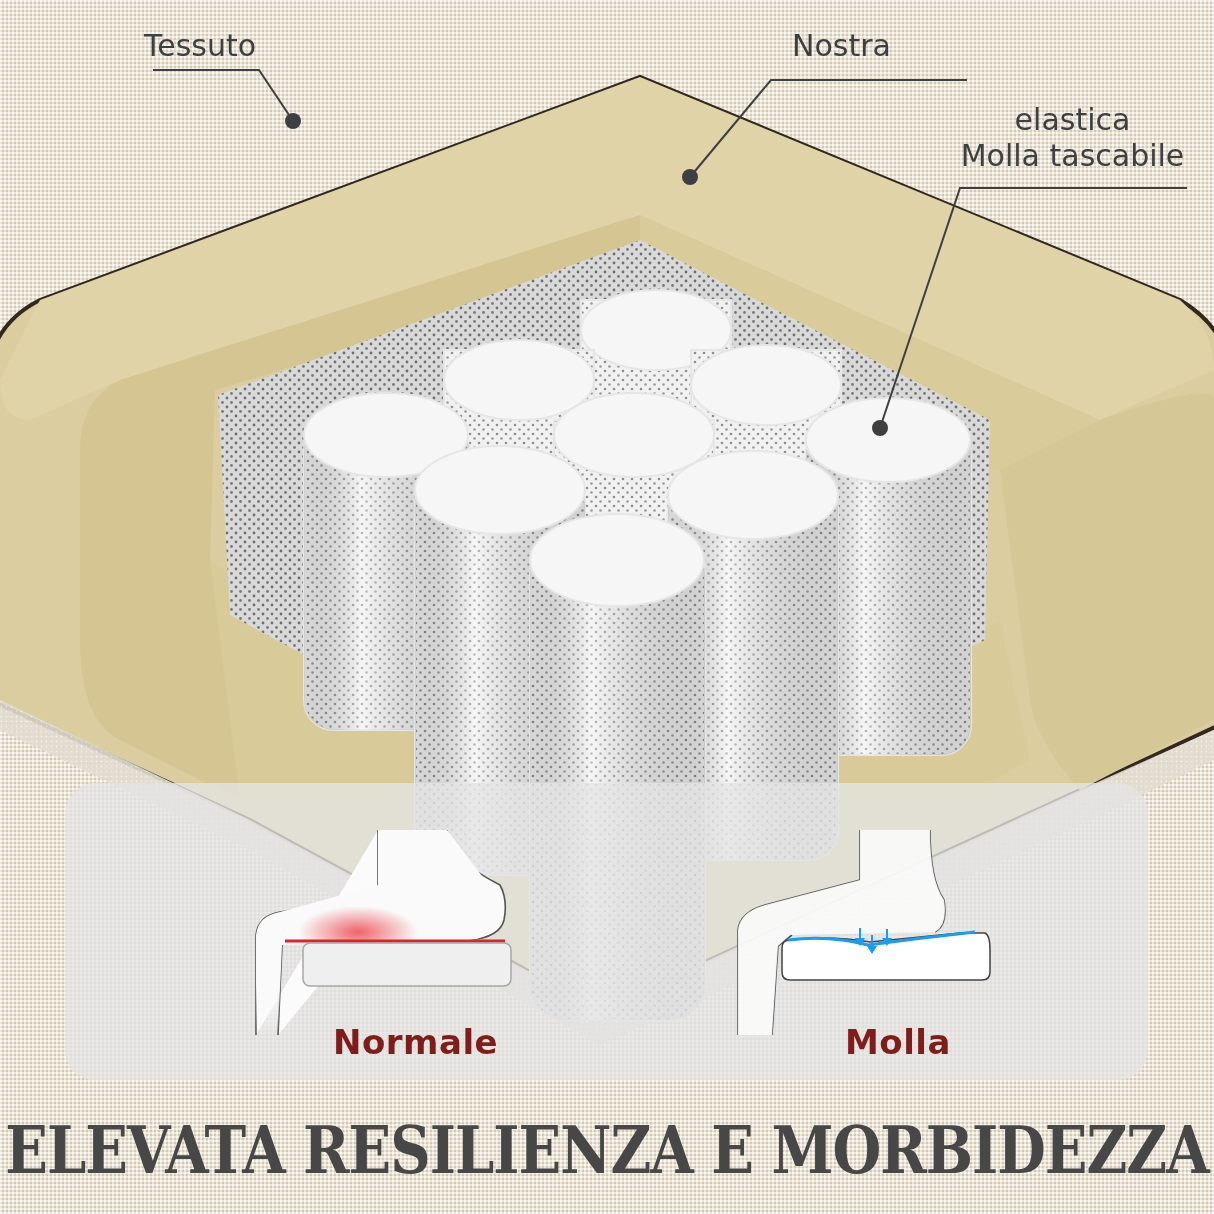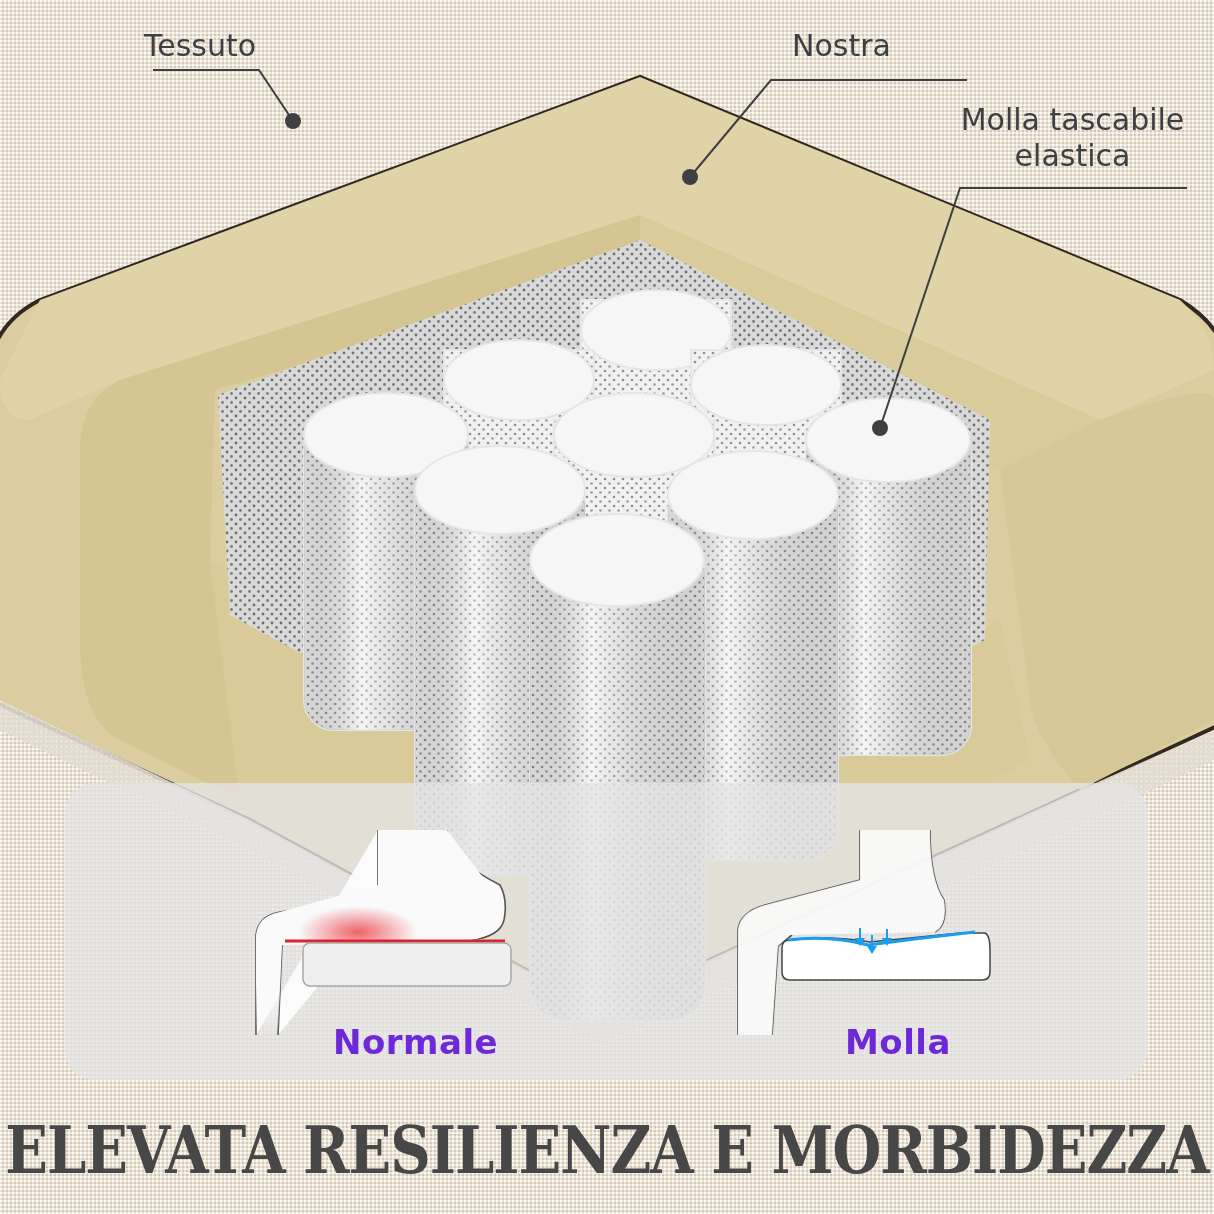--- a/index.html
+++ b/index.html
@@ -28,21 +28,21 @@
 
   .illustration { position: absolute; left: 0; top: 0; }
 
   .panel {
     position: absolute; left: 65px; top: 783px; width: 1083px; height: 297px;
     border-radius: 30px;
     background: rgba(228,228,228,0.78);
   }
   .compare-label {
     position: absolute; font-family: "DejaVu Sans", sans-serif; font-weight: bold;
-    font-size: 34px; color: #6d28d9; letter-spacing: 0.5px;
+    font-size: 34px; color: #7f1d1d; letter-spacing: 0.5px;
   }
 
   .headline {
     position: absolute; left: 0; top: 1110px; width: 1214px; text-align: center;
     font-family: "DejaVu Serif", serif; font-weight: bold; color: #474747;
     font-size: 56px; letter-spacing: -1px;
     transform: scaleY(1.18); transform-origin: center top;
   }
 </style>
 </head>
@@ -153,22 +153,22 @@
       <polyline points="1187,188 960,188 880,428"></polyline>
     </g>
     <circle cx="293" cy="121" r="8" fill="#3e3f42"></circle>
     <circle cx="690" cy="177" r="8" fill="#3e3f42"></circle>
     <circle cx="880" cy="428" r="8" fill="#3e3f42"></circle>
   </svg>
 
   <div class="callout-label" style="left:144px; top:28px;">Tessuto</div>
   <div class="callout-label" style="left:792px; top:28px;">Nostra</div>
   <div class="callout-label center" style="left:945px; top:102px; width:255px;">
+    <div>elastica</div>
     <div>Molla tascabile</div>
-    <div>elastica</div>
   </div>
 
   <div class="panel"></div>
 
   <svg class="illustration" width="1214" height="1214" viewBox="0 0 1214 1214">
     <defs>
       <radialGradient id="heat2" cx="0.5" cy="0.5" r="0.5">
         <stop offset="0" stop-color="#e8232c" stop-opacity="0.7"></stop>
         <stop offset="1" stop-color="#e8232c" stop-opacity="0"></stop>
       </radialGradient>

